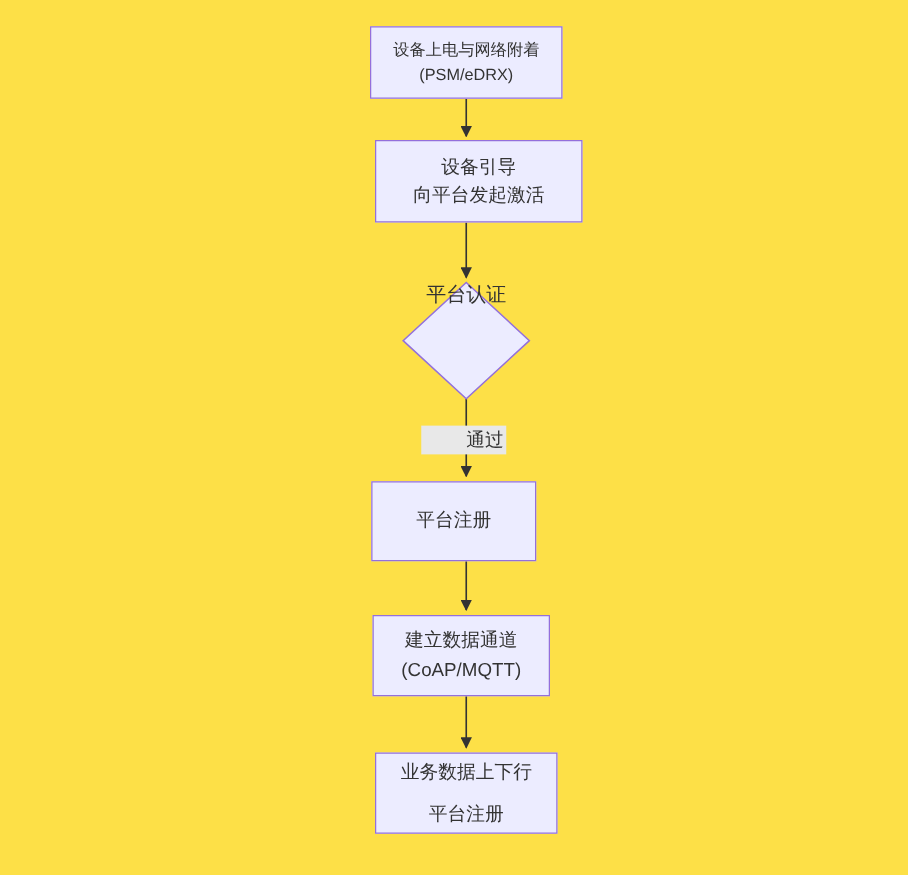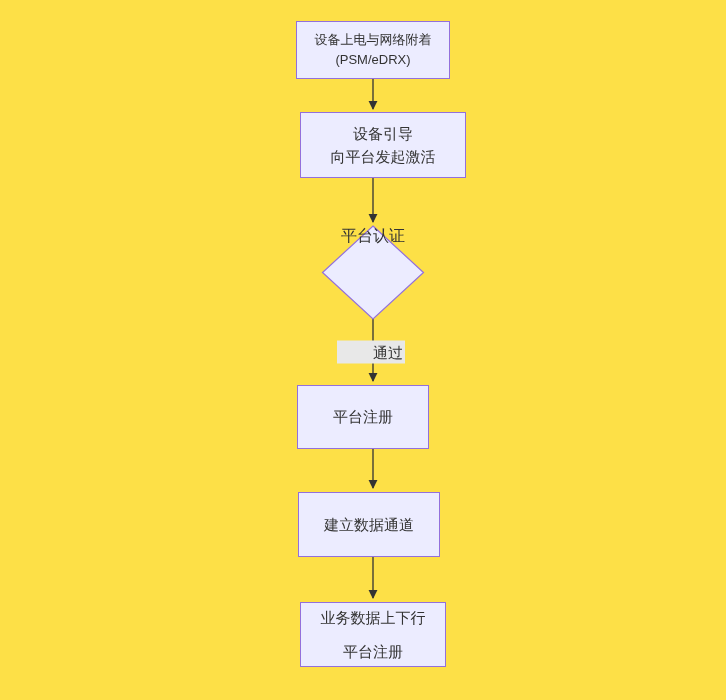--- a/index.html
+++ b/index.html
@@ -95,20 +95,21 @@
   </div>
 
   <div class="edge-label" style="left:371px; top:352px;padding-left:36px;">通过</div>
 
   <div class="node fs15" style="left:297px; top:385px; width:132px; height:64px;">
     <div class="ln">平台注册</div>
   </div>
 
   <div class="node fs15" style="left:298px; top:492px; width:142px; height:65px;">
     <div class="ln">建立数据通道</div>
+    <div class="ln">(CoAP/MQTT)</div>
   </div>
 
   <div class="node fs15" style="left:300px; top:602px; width:146px; height:65px;gap:11px;">
     <div class="ln">业务数据上下行</div>
     <div class="ln">平台注册</div>
   </div>
 
 </div>
 
 </body></html>

